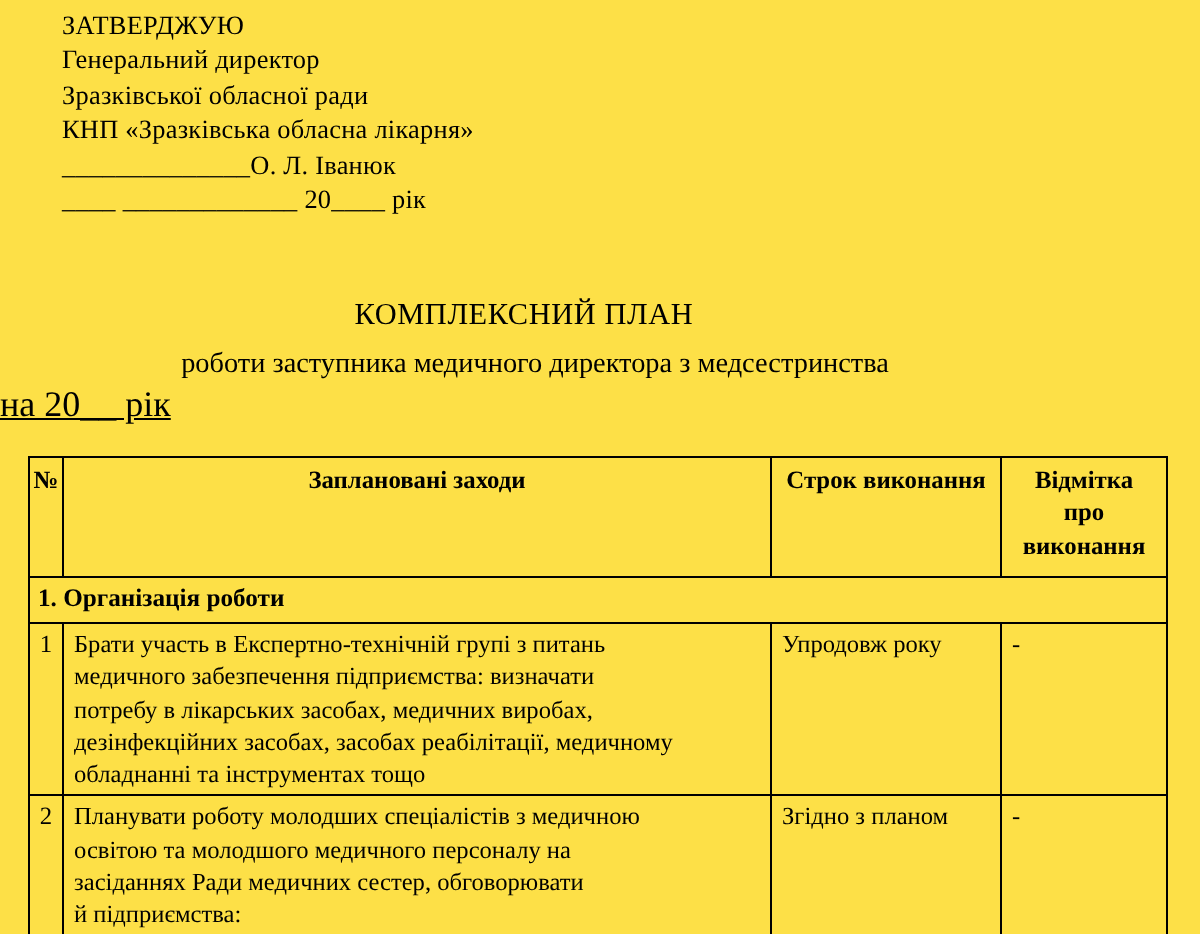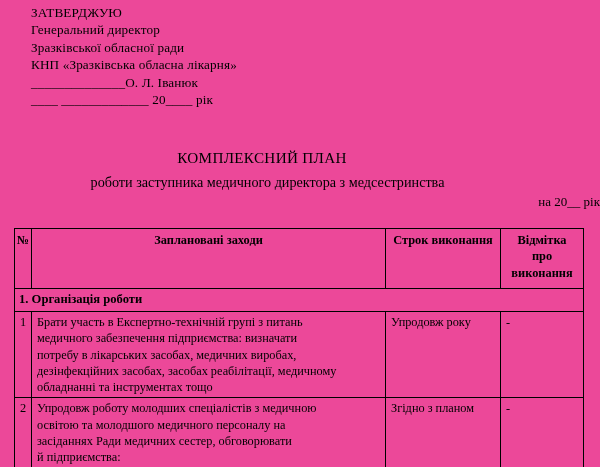--- a/index.html
+++ b/index.html
@@ -11,21 +11,21 @@
     width: 600px;
     height: 467px;
     overflow: hidden;
     font-family: "Liberation Serif", "DejaVu Serif", serif;
     color: #000000;
   }
   .page {
     position: relative;
     width: 600px;
     height: 467px;
-    background: #ec4899;
+    background: #fde047;
   }
 
   
   .approval {
     position: absolute;
     left: 31px;
     top: 4px;
     width: 300px;
   }
   .approval-line {
@@ -56,24 +56,25 @@
     width: 527px;
     text-align: center;
     font-size: 14.2px;
     line-height: 20px;
   }
   .doc-subtitle2 {
     position: absolute;
     left: 0;
     top: 192px;
     width: 600px;
-    text-align: right;
-    font-size: 13px;
+    text-align: left;
+    font-size: 18px;
     line-height: 20px;
     white-space: pre;
+    text-decoration: underline;
   }
 
   
   .plan-table {
     position: absolute;
     left: 14px;
     top: 228px;
     width: 569px;
     border-collapse: collapse;
     table-layout: fixed;
@@ -204,21 +205,21 @@
           </div>
         </td>
         <td class="cell-term">Упродовж року</td>
         <td class="cell-mark">-</td>
       </tr>
 
       <tr>
         <td class="cell-num">2</td>
         <td class="cell-meas">
           <div class="meas-lines">
-            <div>Упродовж роботу молодших спеціалістів з медичною</div>
+            <div>Планувати роботу молодших спеціалістів з медичною</div>
             <div>освітою та молодшого медичного персоналу на</div>
             <div>засіданнях Ради медичних сестер, обговорювати</div>
             <div>й підприємства:</div>
           </div>
           <ul class="bullets">
             <li>річні плани роботи підпорядкованого персоналу;</li>
           </ul>
         </td>
         <td class="cell-term">Згідно з планом</td>
         <td class="cell-mark">-</td>

